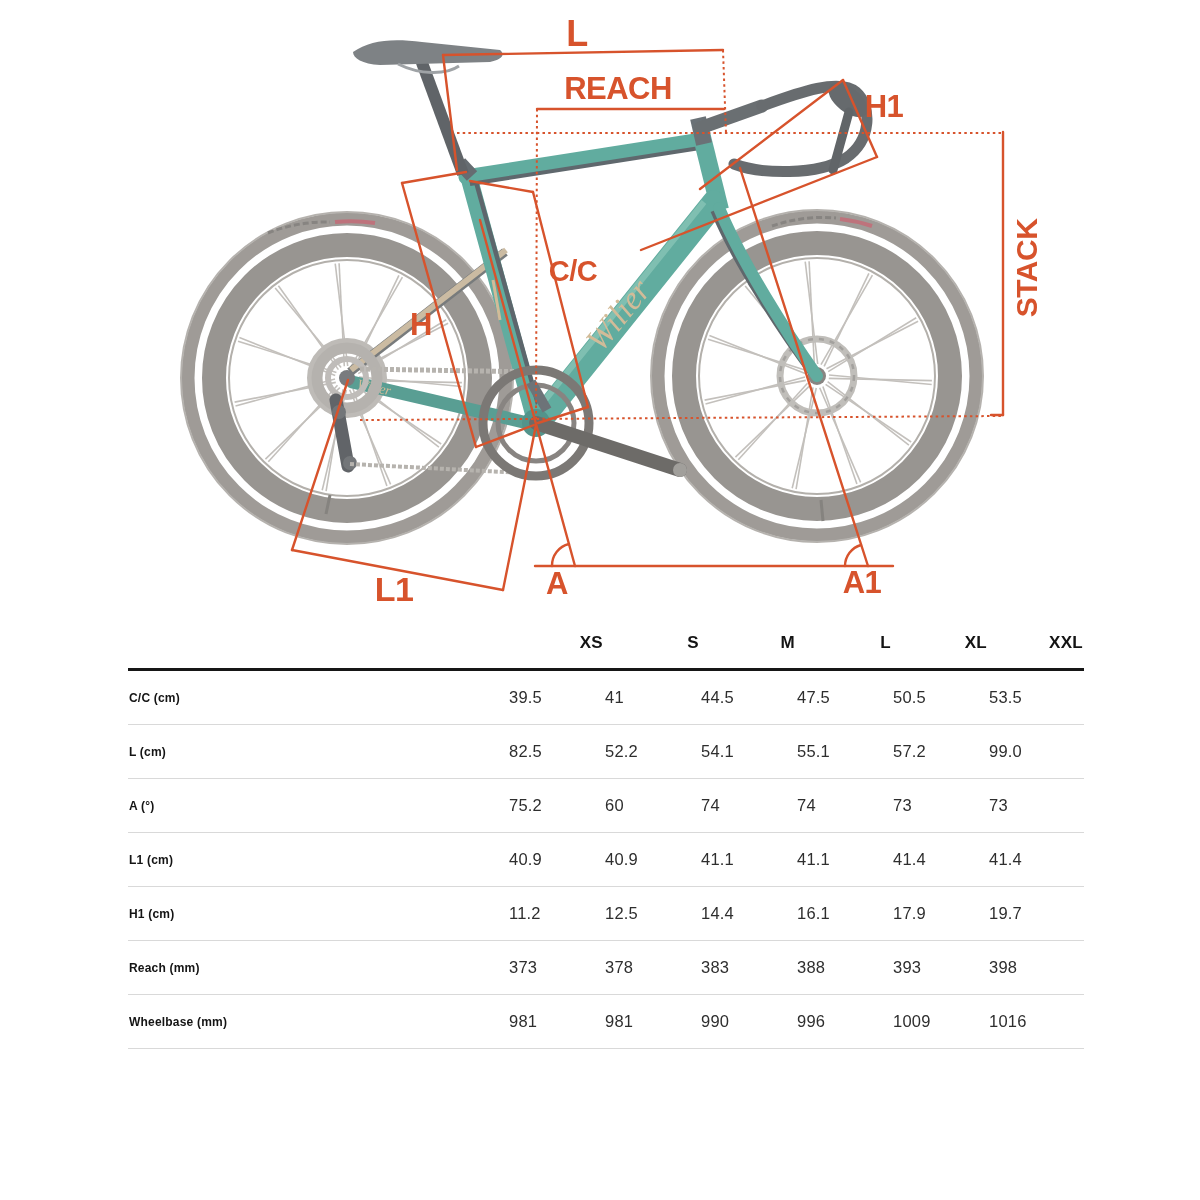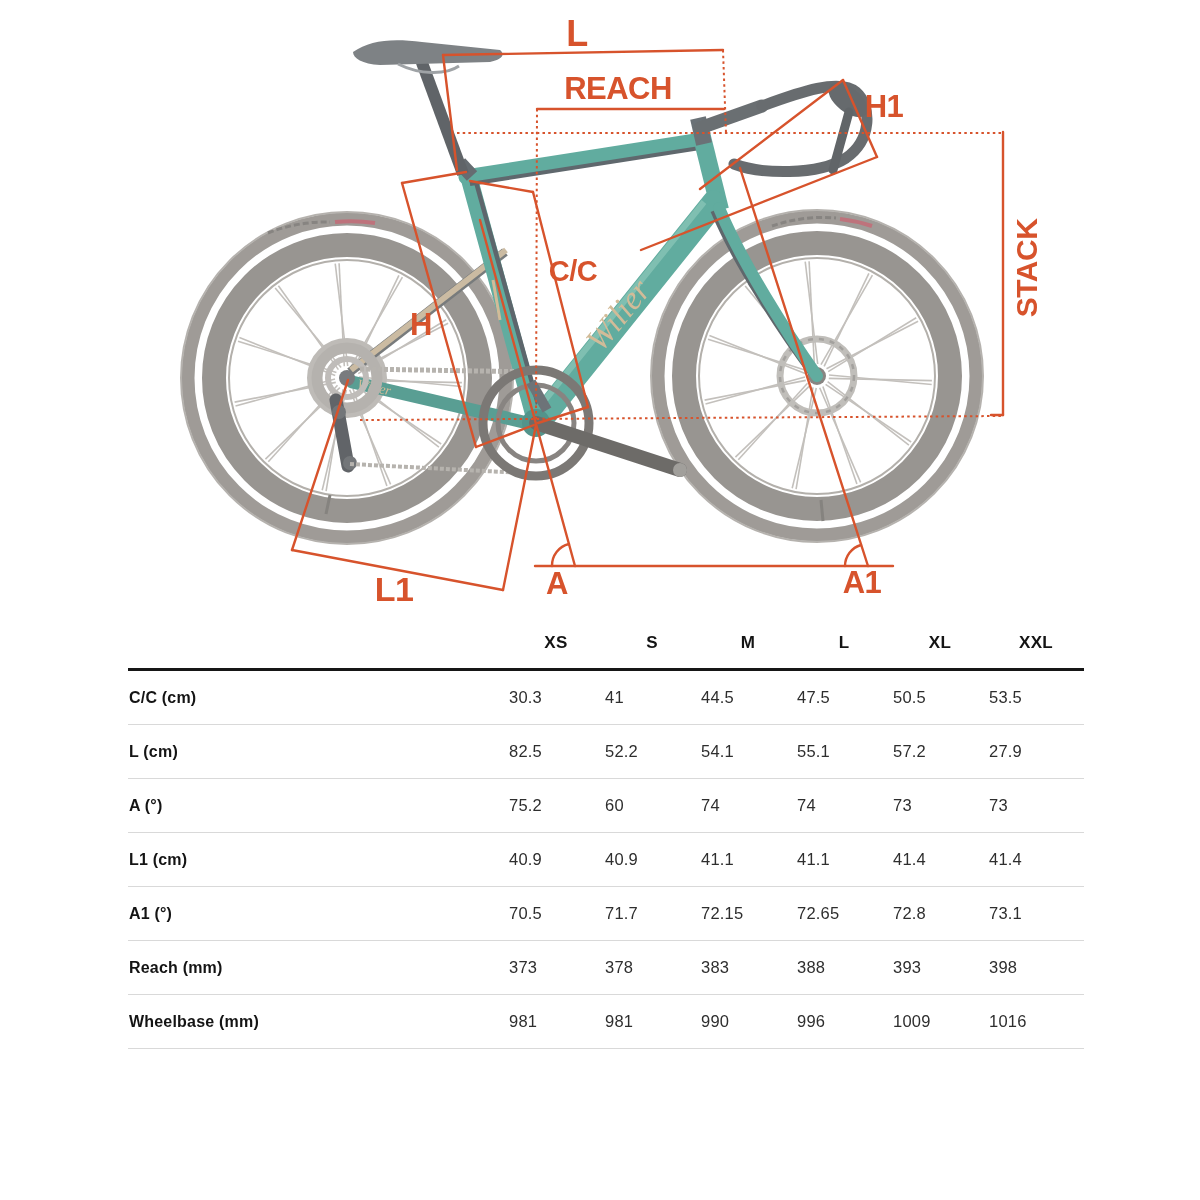--- a/index.html
+++ b/index.html
@@ -10,23 +10,23 @@
   
   .ann{stroke:var(--accent);stroke-width:2.4;fill:none;stroke-linecap:round;}
   .ann-dot{stroke:var(--accent);stroke-width:2;fill:none;stroke-dasharray:2.5 3.2;}
   .ann-label{fill:var(--accent);font-family:"Liberation Sans",sans-serif;font-weight:700;letter-spacing:-0.5px;}
 
   
   .table-wrap{width:1200px;}
   table.geo{border-collapse:collapse;table-layout:fixed;margin-left:128px;width:955px;}
   table.geo col.c-label{width:380px;}
   table.geo col.c-v{width:96px;}
-  table.geo th{font-size:17px;font-weight:700;color:#141414;text-align:center;height:48px;vertical-align:middle;border-bottom:3px solid #161616;letter-spacing:0.3px;}
+  table.geo th{font-size:17px;font-weight:700;color:#141414;text-align:right;height:48px;vertical-align:middle;border-bottom:3px solid #161616;letter-spacing:0.3px;}
   table.geo td{font-size:16.5px;color:#2e2e2e;height:51px;vertical-align:middle;border-bottom:1px solid #d9d9d9;letter-spacing:0.2px;}
-  table.geo td.rowlabel{font-weight:700;color:#141414;font-size:16px;}
+  table.geo td.rowlabel{font-weight:700;color:#141414;font-size:12px;}
 </style>
 </head>
 <body>
 
 <div class="diagram-wrap">
 <svg width="1200" height="618" viewBox="0 0 1200 618">
 
   <g opacity="0.82">
 
     <g>
@@ -227,62 +227,62 @@
           <th>S</th>
           <th>M</th>
           <th>L</th>
           <th>XL</th>
           <th>XXL</th>
         </tr>
     </thead>
     <tbody>
         <tr>
           <td class="rowlabel">C/C (cm)</td>
-          <td>30.3</td>
+          <td>39.5</td>
           <td>41</td>
           <td>44.5</td>
           <td>47.5</td>
           <td>50.5</td>
           <td>53.5</td>
         </tr>
         <tr>
           <td class="rowlabel">L (cm)</td>
           <td>82.5</td>
           <td>52.2</td>
           <td>54.1</td>
           <td>55.1</td>
           <td>57.2</td>
-          <td>27.9</td>
+          <td>99.0</td>
         </tr>
         <tr>
           <td class="rowlabel">A (°)</td>
           <td>75.2</td>
           <td>60</td>
           <td>74</td>
           <td>74</td>
           <td>73</td>
           <td>73</td>
         </tr>
         <tr>
           <td class="rowlabel">L1 (cm)</td>
           <td>40.9</td>
           <td>40.9</td>
           <td>41.1</td>
           <td>41.1</td>
           <td>41.4</td>
           <td>41.4</td>
         </tr>
         <tr>
-          <td class="rowlabel">A1 (°)</td>
-          <td>70.5</td>
-          <td>71.7</td>
-          <td>72.15</td>
-          <td>72.65</td>
-          <td>72.8</td>
-          <td>73.1</td>
+          <td class="rowlabel">H1 (cm)</td>
+          <td>11.2</td>
+          <td>12.5</td>
+          <td>14.4</td>
+          <td>16.1</td>
+          <td>17.9</td>
+          <td>19.7</td>
         </tr>
         <tr>
           <td class="rowlabel">Reach (mm)</td>
           <td>373</td>
           <td>378</td>
           <td>383</td>
           <td>388</td>
           <td>393</td>
           <td>398</td>
         </tr>

